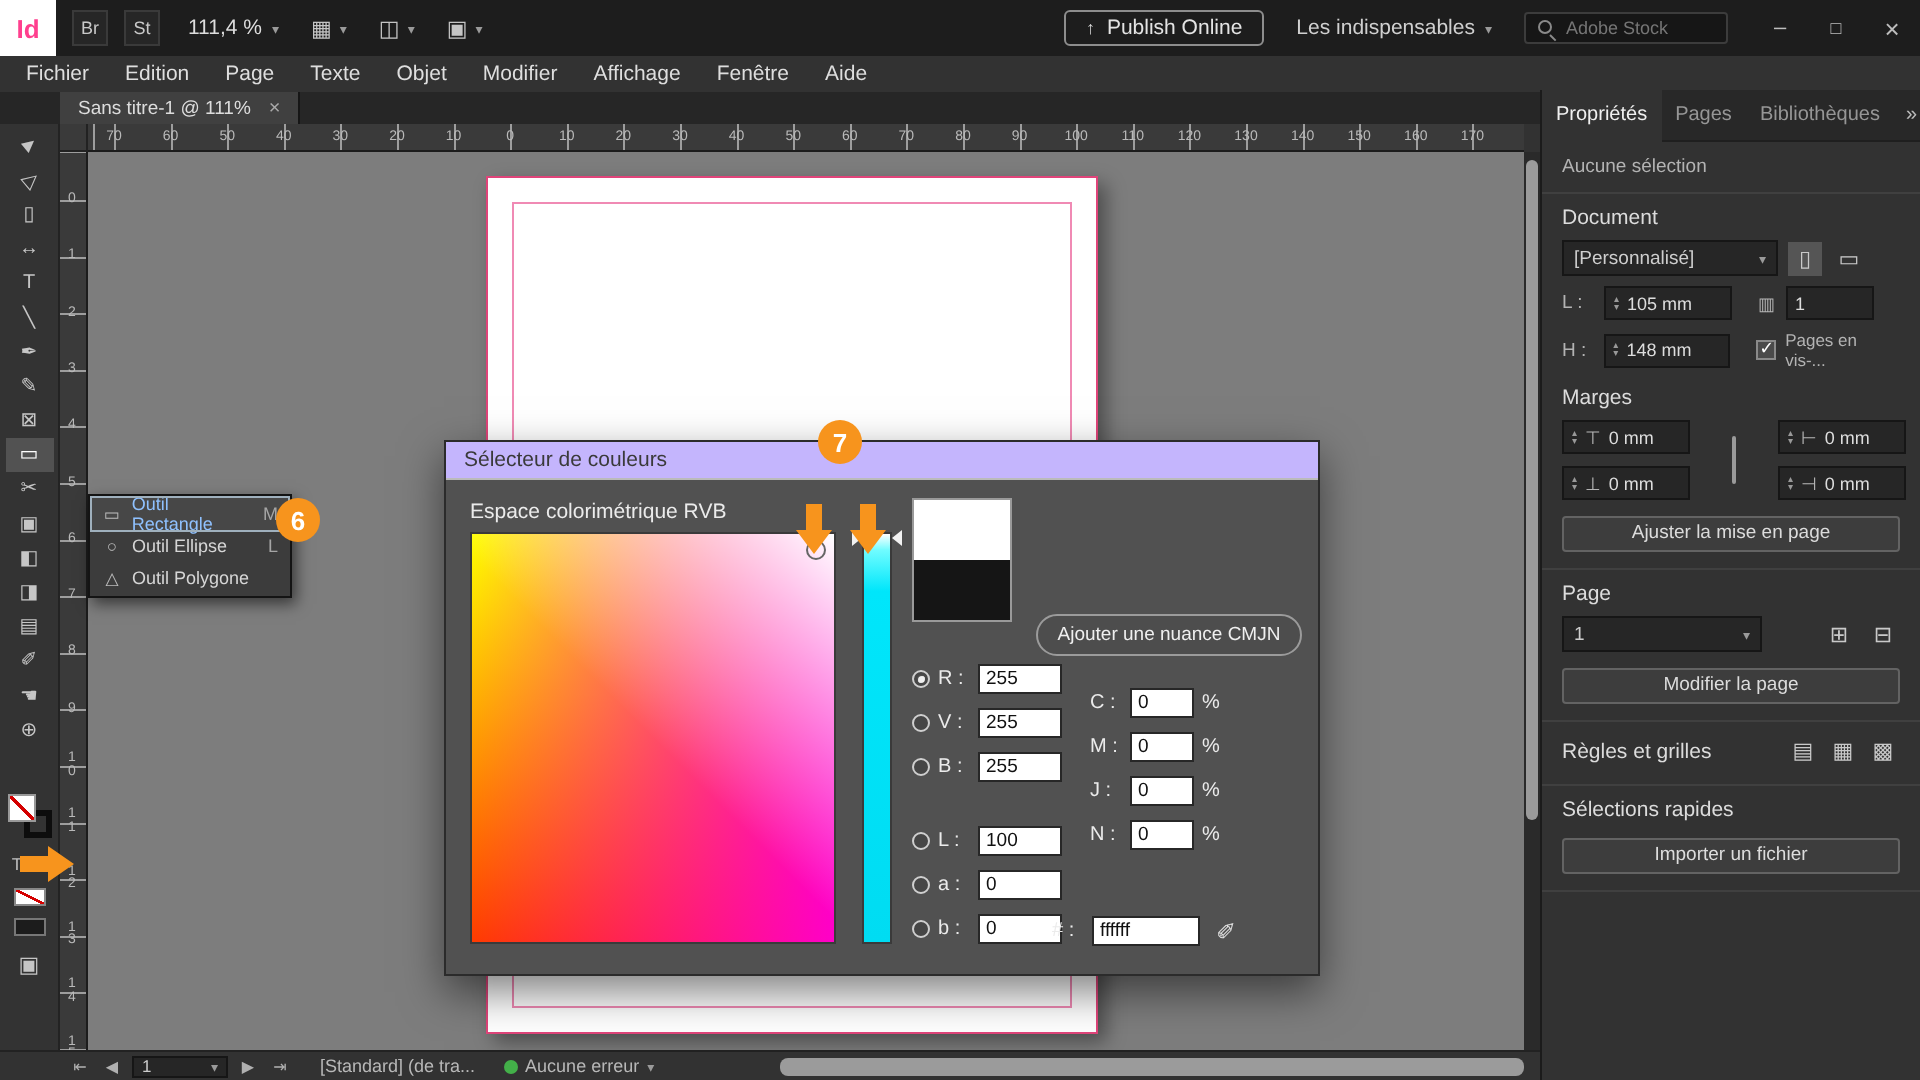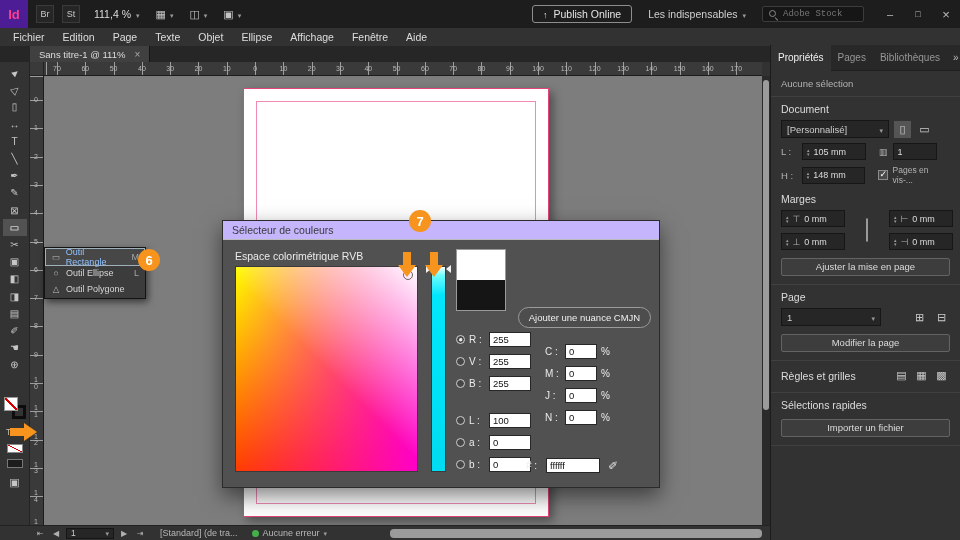--- a/index.html
+++ b/index.html
@@ -1,31 +1,31 @@
 <!DOCTYPE html>
 <html><head>
 <meta charset="utf-8">
 <style>
   *{box-sizing:border-box;margin:0;padding:0}
   body{margin:0;background:#000}
   .app{position:relative;width:960px;height:540px;background:#323232;font-family:"Liberation Sans",sans-serif;overflow:hidden;color:#ccc}
 
   
   .topbar{position:absolute;left:0;top:0;width:960px;height:28px;background:#1d1d1d;display:flex;align-items:center}
-  .logo{width:28px;height:28px;background:#4c1d95;color:#ff3f8e;font-weight:bold;font-size:13px;display:flex;align-items:center;justify-content:center}
+  .logo{width:28px;height:28px;background:#ffffff;color:#ff3f8e;font-weight:bold;font-size:13px;display:flex;align-items:center;justify-content:center}
   .sqbadge{width:18px;height:18px;background:#262626;border:1px solid #3a3a3a;color:#c9c9c9;font-size:9px;display:flex;align-items:center;justify-content:center;margin-left:8px}
   .zoomdd{display:flex;align-items:center;gap:5px;margin-left:14px;font-size:10.5px;color:#ddd}
   .chev::after{content:"▾";font-size:7px;color:#9a9a9a}
   .tb-dd{display:flex;align-items:center;gap:4px;margin-left:16px;color:#c5c5c5;font-size:11px}
   .gi-grid::before{content:"▦"} .gi-frame::before{content:"◫"} .gi-box::before{content:"▣"}
   .publish{display:flex;align-items:center;gap:6px;height:18px;border:1px solid #8d8d8d;border-radius:3px;padding:0 10px;color:#e4e4e4;font-size:10.5px;margin-left:auto}
   .pub-ic::before{content:"↑";font-size:9px;color:#ddd}
   .wsdd{display:flex;align-items:center;gap:5px;margin-left:16px;font-size:10.5px;color:#d0d0d0}
   .search{display:flex;align-items:center;gap:5px;width:102px;height:16px;background:#161616;border:1px solid #3c3c3c;border-radius:2px;margin-left:16px;padding:0 5px}
-  .search input{background:transparent;border:0;outline:0;color:#bbb;font-size:9px;width:80px;font-family:Liberation Mono, monospace}
+  .search input{background:transparent;border:0;outline:0;color:#bbb;font-size:9px;width:80px;font-family:Liberation Sans, sans-serif}
   .mag{position:relative;width:10px;height:10px;flex:0 0 auto}
   .mag::before{content:"";position:absolute;left:1px;top:1px;width:5px;height:5px;border:1px solid #8a8a8a;border-radius:50%}
   .mag::after{content:"";position:absolute;left:7px;top:8px;width:4px;height:1px;background:#8a8a8a;transform:rotate(45deg);transform-origin:left center}
   .winbtns{display:flex;margin-left:12px}
   .winbtn{width:28px;height:28px;display:flex;align-items:center;justify-content:center;color:#bdbdbd;font-size:11px}
   .w-min::before{content:"–"} .w-max::before{content:"□";font-size:9px} .w-close::before{content:"×";font-size:13px}
 
   
   .menubar{position:absolute;left:0;top:28px;width:960px;height:18px;background:#323232;display:flex;align-items:center;padding-left:4px}
   .menu{padding:0 9px;font-size:10.5px;color:#dedede}
@@ -201,21 +201,21 @@
       <div class="winbtn w-close"></div>
     </div>
   </header>
 
   <nav class="menubar">
     <span class="menu">Fichier</span>
     <span class="menu">Edition</span>
     <span class="menu">Page</span>
     <span class="menu">Texte</span>
     <span class="menu">Objet</span>
-    <span class="menu">Ellipse</span>
+    <span class="menu">Modifier</span>
     <span class="menu">Affichage</span>
     <span class="menu">Fenêtre</span>
     <span class="menu">Aide</span>
   </nav>
 
   <div class="tabbar">
     <div class="doctab">
       <span>Sans titre-1 @ 111%</span>
       <span class="tclose"></span>
     </div>

